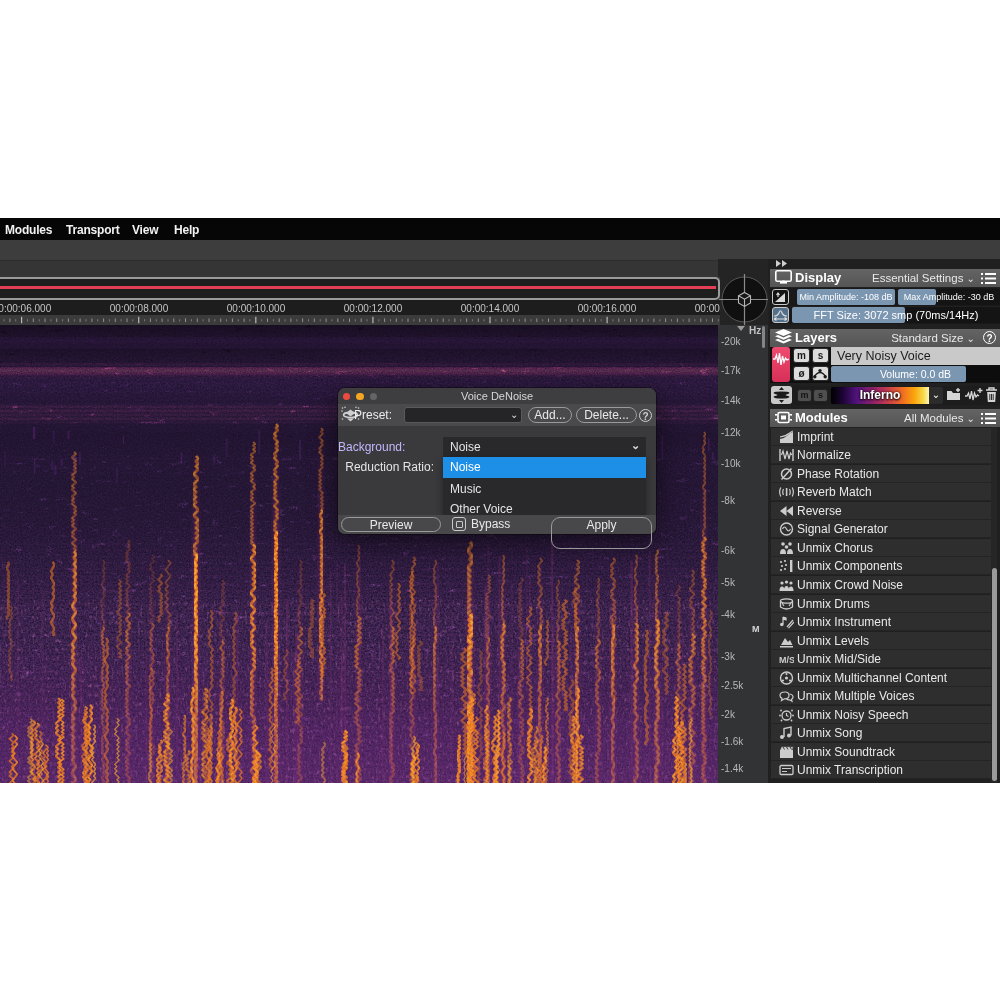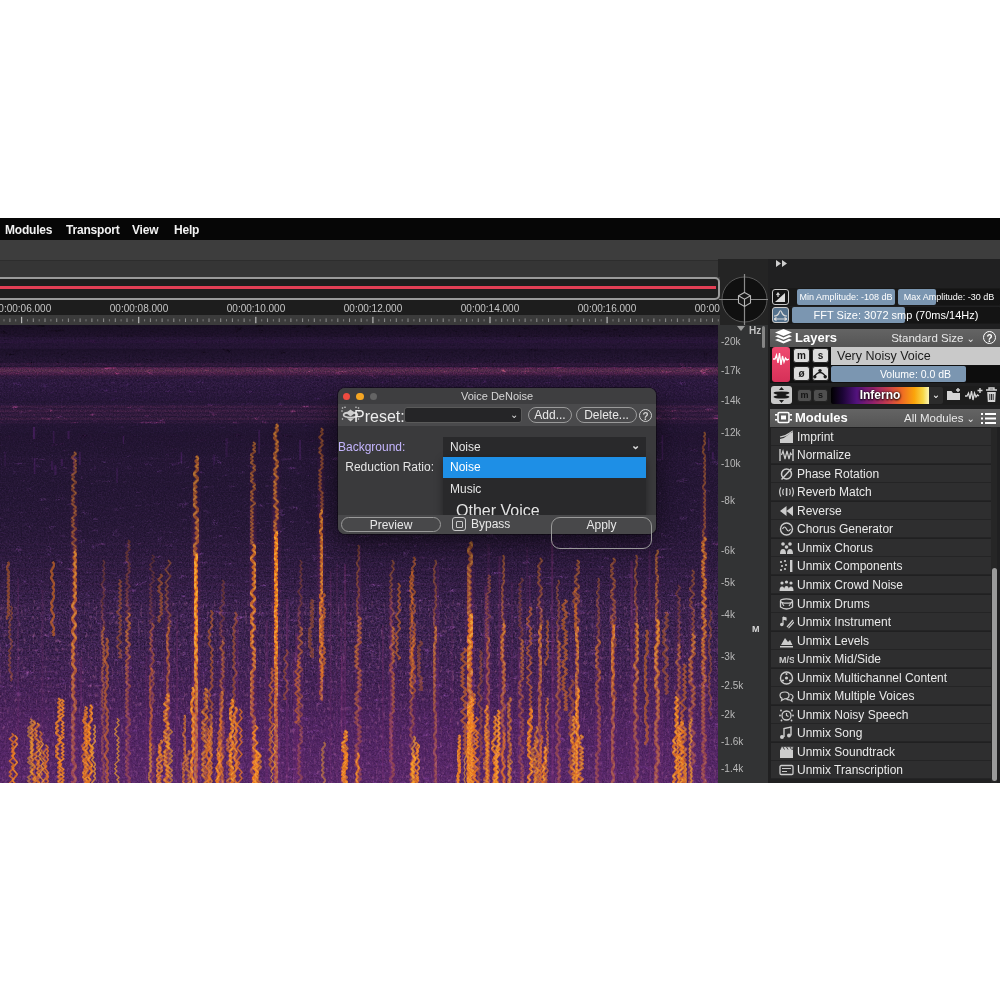--- a/index.html
+++ b/index.html
@@ -766,20 +766,39 @@
 <line x1="0" y1="25.5" x2="51" y2="25.5" stroke="#8a8a8a" stroke-width="1.2"></line>
 <g stroke="#b9b9b9" stroke-width="1.1" fill="#161616">
 <path d="M25.5 18.5 L31.5 21.8 L31.5 29 L25.5 32.4 L19.5 29 L19.5 21.8 Z"></path>
 <path d="M19.5 21.8 L25.5 25.2 L31.5 21.8 M25.5 25.2 L25.5 32.4" fill="none"></path>
 </g>
     </svg>
  <div class="abs" id="panel">
       <svg class="abs" style="left:8px;top:1px" width="12" height="7" viewBox="0 0 12 7">
         <path d="M0 0 L5 3.5 L0 7 Z M6 0 L11 3.5 L6 7 Z" fill="#cfcfcf"></path>
       </svg>
+      <div class="hdr" style="top:10px">
+        <svg style="position:absolute;left:5px;top:1px" width="17" height="15" viewBox="0 0 17 15">
+          <rect x="0.8" y="0.8" width="15.4" height="10.4" rx="1.5" fill="none" stroke="#fff" stroke-width="1.6"></rect>
+          <rect x="5" y="12" width="7" height="1.6" fill="#fff"></rect>
+          <rect x="7.5" y="10.5" width="2" height="2.5" fill="#fff"></rect>
+        </svg>
+        <span class="t">Display</span>
+        <span class="r">Essential Settings <span style="font-size:10px">⌄</span></span>
+        <svg style="position:absolute;right:4px;top:4px" width="15" height="11" viewBox="0 0 15 11">
+          <g fill="#fff">
+            <rect x="0" y="0" width="2" height="2"></rect>
+            <rect x="4" y="0" width="11" height="2"></rect>
+            <rect x="0" y="4.5" width="2" height="2"></rect>
+            <rect x="4" y="4.5" width="11" height="2"></rect>
+            <rect x="0" y="9" width="2" height="2"></rect>
+            <rect x="4" y="9" width="11" height="2"></rect>
+          </g>
+        </svg>
+      </div>
       <div class="abs" style="left:2px;top:29px;width:230px;height:18px;background:#191919"></div>
       <div class="abs" style="left:4px;top:30px;width:17px;height:16px;background:#141414;border:1.6px solid #c9c9c9;border-radius:3px"></div>
       <svg class="abs" style="left:7px;top:33px" width="11" height="10" viewBox="0 0 11 10">
         <path d="M0 10 L10 10 L10 1 Z" fill="#d9d9d9"></path>
         <path d="M1.5 3 L3 1 L4.5 3 M3 1 L3 5" stroke="#d9d9d9" stroke-width="1.2" fill="none"></path>
       </svg>
       <div class="chip" style="left:29px;top:30px;width:98px;height:16px;line-height:16px;font-size:9px">Min Amplitude: -108 dB</div>
       <div class="abs" style="left:130px;top:30px;width:102px;height:16px;background:#141414;border-radius:2px"></div>
       <div class="chip" style="left:130px;top:30px;width:38px;height:16px"></div>
       <div class="abs" style="left:130px;top:30px;width:102px;height:16px;color:#fff;font-size:9px;text-align:center;line-height:16px">Max Amplitude: -30 dB</div>
@@ -909,21 +928,21 @@
         <svg class="ic" width="15" height="14" viewBox="0 0 15 14">
           <path d="M7.5 2 L1 7 L7.5 12 Z M14 2 L7.5 7 L14 12 Z" fill="#ccc"></path>
         </svg>
         <span class="tx">Reverse</span>
       </div>
       <div class="mrow" style="top:261.2px">
         <svg class="ic" width="15" height="14" viewBox="0 0 15 14">
           <circle cx="7.5" cy="7" r="6" fill="none" stroke="#ccc" stroke-width="1.4"></circle>
           <path d="M3.5 7 Q5.5 3 7.5 7 Q9.5 11 11.5 7" stroke="#ccc" stroke-width="1.2" fill="none"></path>
         </svg>
-        <span class="tx">Chorus Generator</span>
+        <span class="tx">Signal Generator</span>
       </div>
       <div class="mrow" style="top:279.8px">
         <svg class="ic" width="15" height="14" viewBox="0 0 15 14">
           <g fill="#ccc">
             <circle cx="4" cy="3" r="1.8"></circle>
             <circle cx="11" cy="3" r="1.8"></circle>
             <circle cx="7.5" cy="6" r="1.8"></circle>
             <path d="M1 13 Q1 8 4 8 Q7 8 7 13 Z M8 13 Q8 8 11 8 Q14 8 14 13 Z"></path>
           </g>
         </svg>
@@ -1058,35 +1077,35 @@
 <circle cx="1.5" cy="2" r="0.8"></circle>
           <circle cx="4" cy="1.2" r="0.8"></circle>
           <circle cx="1" cy="5" r="0.8"></circle>
           <circle cx="17.5" cy="2" r="0.8"></circle>
           <circle cx="15" cy="1.2" r="0.8"></circle>
           <circle cx="18" cy="5" r="0.8"></circle>
           <circle cx="1.5" cy="13" r="0.8"></circle>
           <circle cx="17.5" cy="13" r="0.8"></circle>
         </g>
       </svg>
-      <div class="abs" style="left:16px;top:20px;color:#ececec;font-size:16px">Preset:</div>
+      <div class="abs" style="left:16px;top:20px;color:#ececec;font-size:12px">Preset:</div>
       <div class="abs" style="left:66px;top:19px;width:118px;height:16px;background:#252527;border:1px solid #5a5a5a;border-radius:3px"></div>
       <div class="abs" style="left:172px;top:19px;color:#ddd;font-size:10px;line-height:16px">⌄</div>
       <div class="pill" style="left:190px;top:19px;width:44px;height:16px;line-height:15px">Add...</div>
       <div class="pill" style="left:238px;top:19px;width:61px;height:16px;line-height:15px">Delete...</div>
       <div class="abs" style="left:301px;top:20.5px;width:13px;height:13px;border:1.5px solid #cfcfcf;border-radius:50%;color:#cfcfcf;font-size:10px;font-weight:700;text-align:center;line-height:13px">?</div>
       <div class="abs" style="left:0;top:38px;width:318px;height:89px;background:#3a3a3c"></div>
       <div class="abs" style="left:0;top:52px;width:96px;text-align:left;color:#c4b5fd;font-size:12px">Background:</div>
       <div class="abs" style="left:105px;top:49px;width:203px;height:20px;background:#29292b"></div>
       <div class="abs" style="left:112px;top:52px;color:#e4e4e4;font-size:12px">Noise</div>
       <div class="abs" style="left:293px;top:51px;color:#ddd;font-size:11px;font-weight:700">⌄</div>
       <div class="abs" style="left:0;top:72px;width:96px;text-align:right;color:#e4e4e4;font-size:12px">Reduction Ratio:</div>
       <div class="abs" style="left:105px;top:69px;width:203px;height:58px;background:#29292b;box-shadow:0 3px 8px rgba(0,0,0,0.4)"></div>
       <div class="abs" style="left:105px;top:69px;width:203px;height:21px;background:#1e8fe6;color:#fff;font-size:12px;line-height:21px"><span style="margin-left:7px">Noise</span></div>
       <div class="abs" style="left:112px;top:94px;color:#e4e4e4;font-size:12px">Music</div>
-      <div class="abs" style="left:118px;top:114px;color:#e4e4e4;font-size:16px">Other Voice</div>
+      <div class="abs" style="left:112px;top:114px;color:#e4e4e4;font-size:12px">Other Voice</div>
       <div class="abs" style="left:0;top:127px;width:318px;height:19px;background:#48484a;border-radius:0 0 7px 7px"></div>
       <div class="pill" style="left:3px;top:129px;width:100px;height:14.5px;line-height:14px">Preview</div>
       <div class="abs" style="left:114px;top:129px;width:14px;height:14px;border:1.5px solid #c9c9c9;border-radius:3px"></div>
       <div class="abs" style="left:117.5px;top:132.5px;width:7px;height:7px;border:1.5px solid #c9c9c9;border-radius:1px"></div>
       <div class="abs" style="left:133px;top:129px;color:#e8e8e8;font-size:12px">Bypass</div>
       <div class="pill" style="left:213px;top:129px;width:101px;height:32px;line-height:14px">Apply</div>
     </div>
 </div>
 </body></html>

